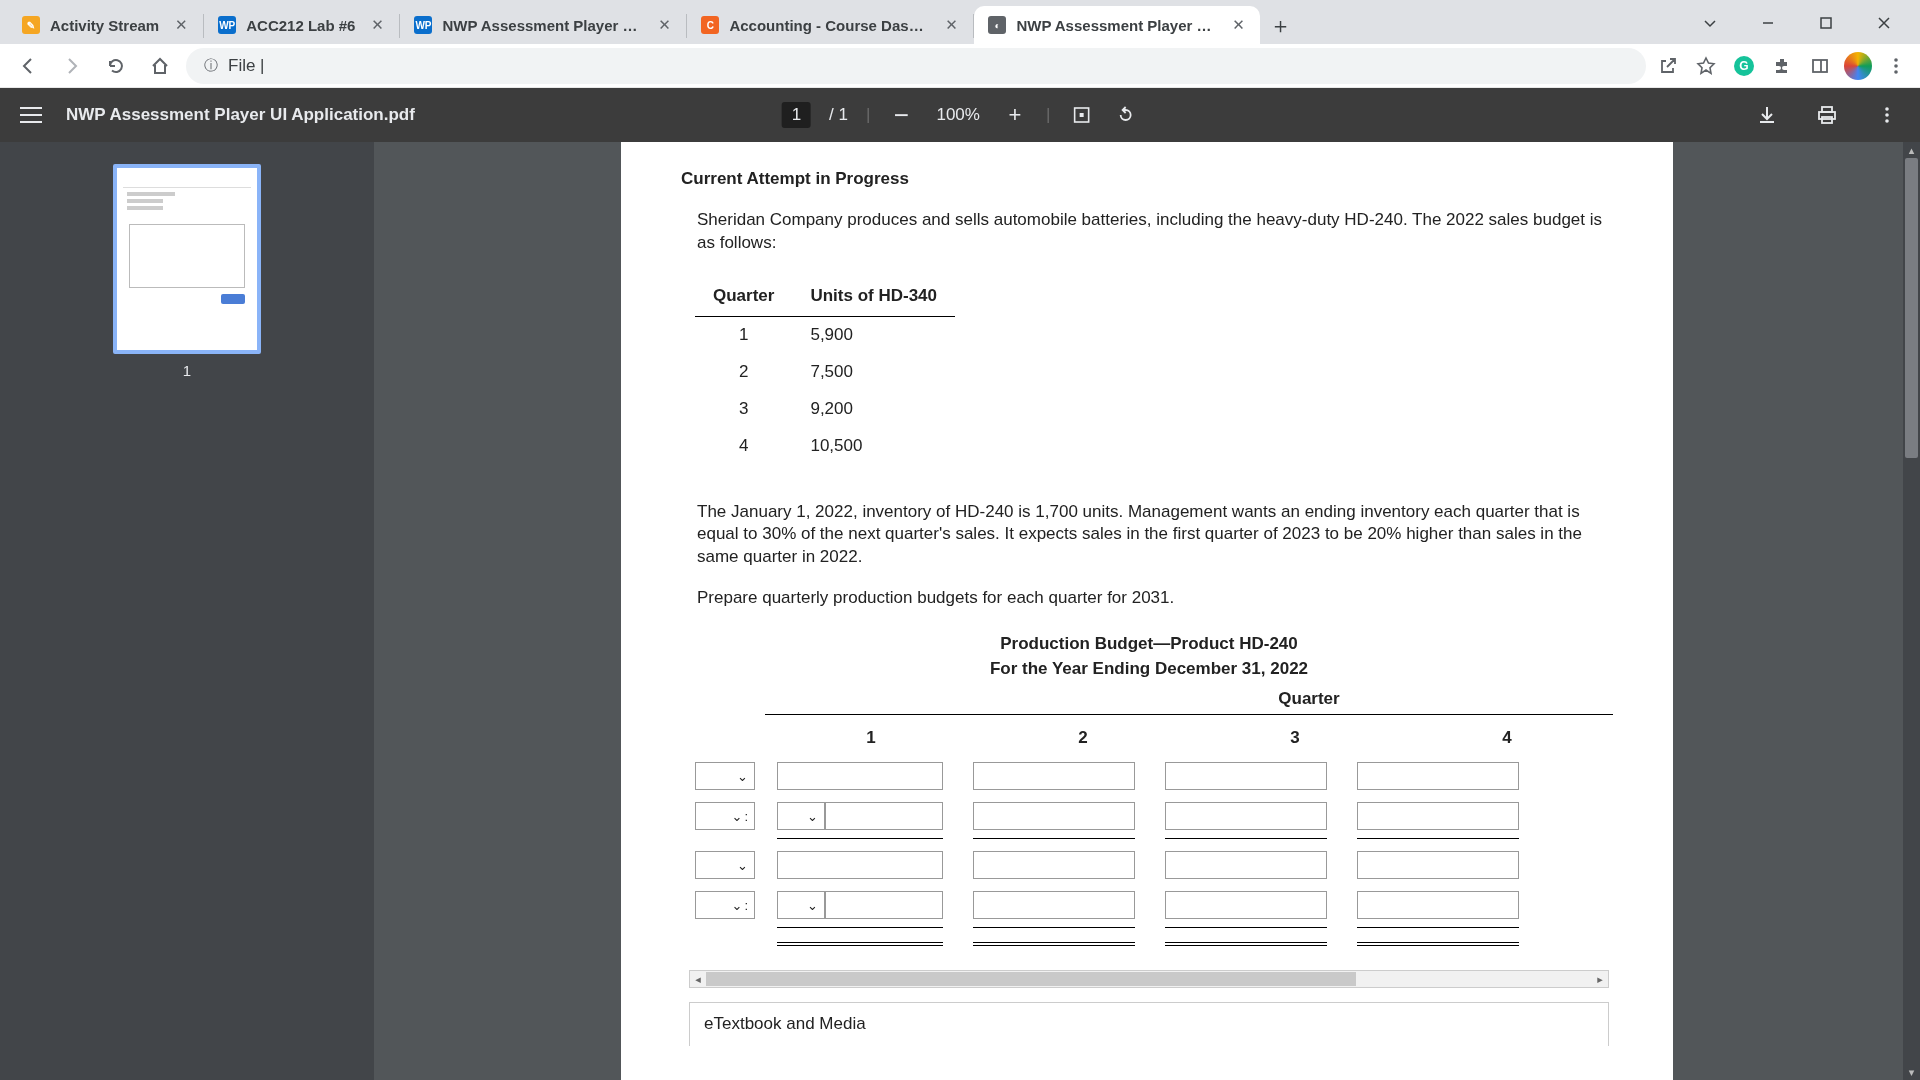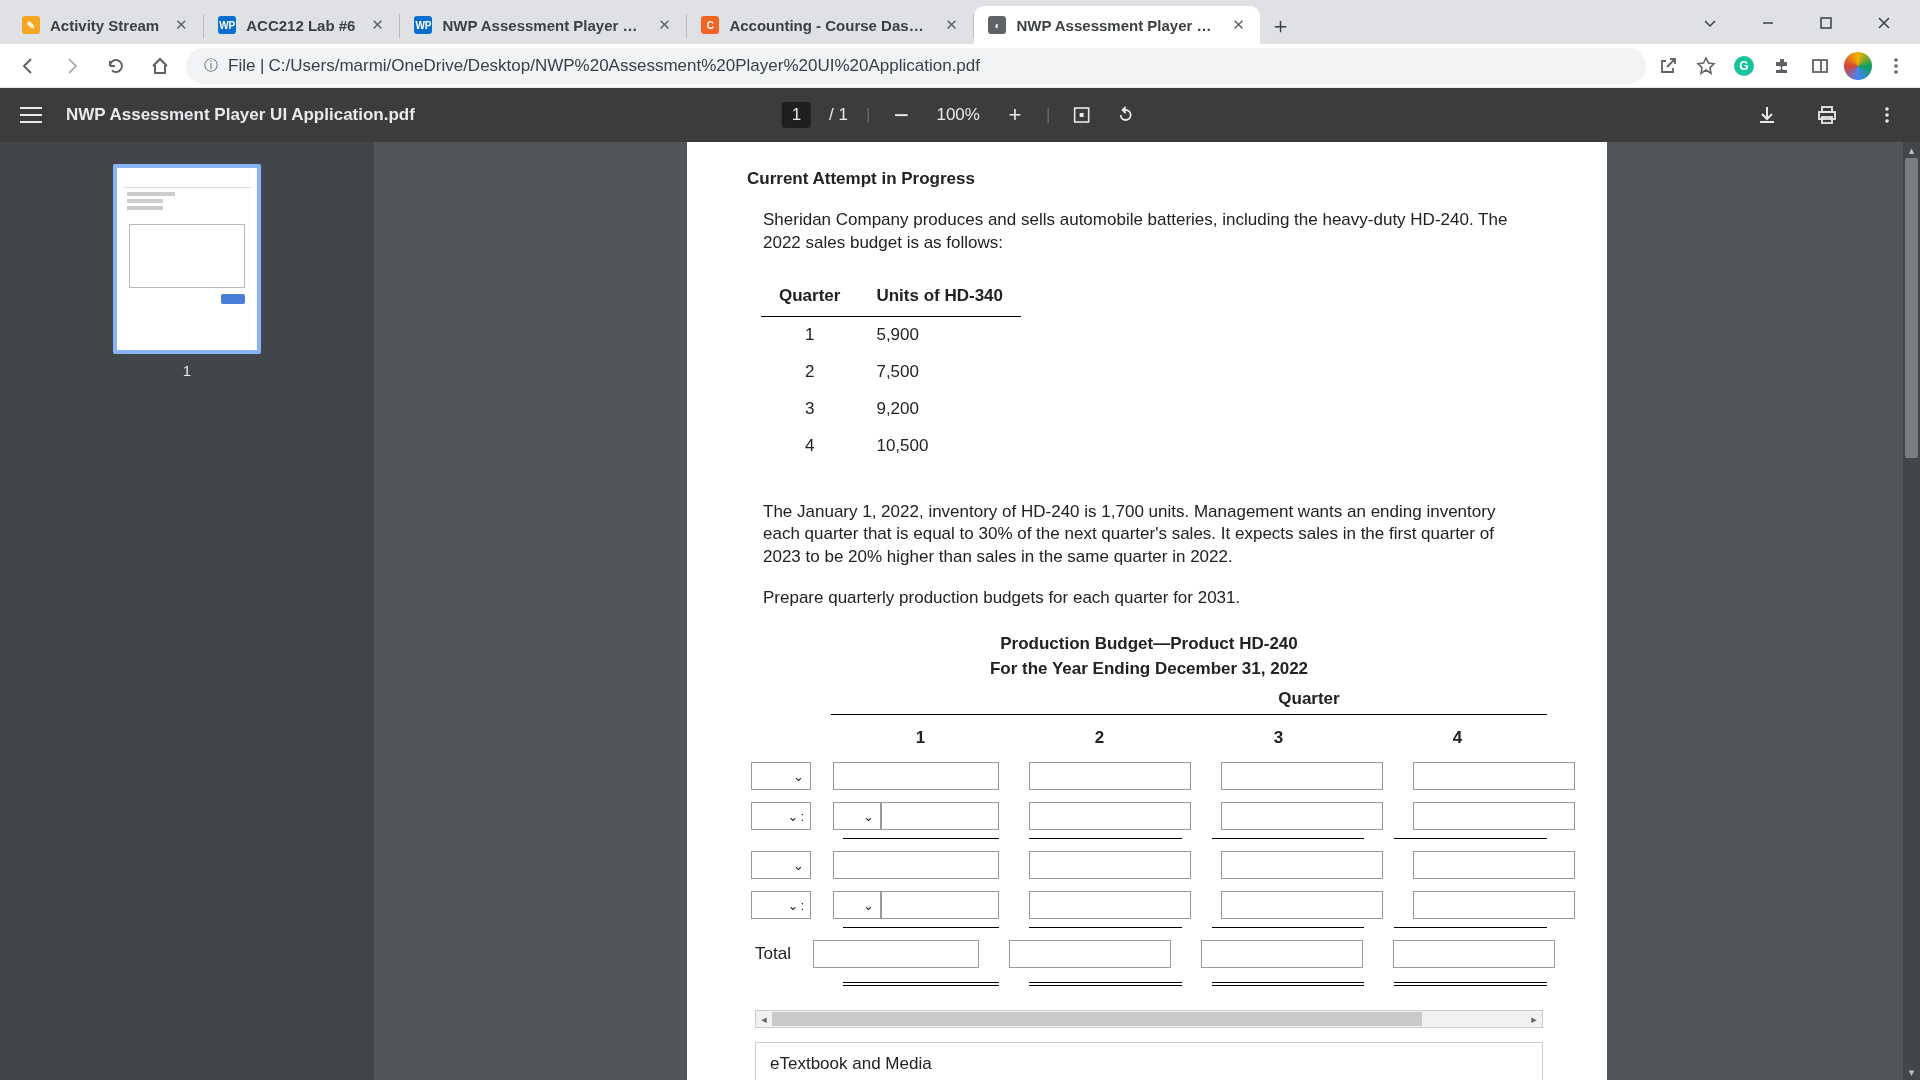--- a/index.html
+++ b/index.html
@@ -37,21 +37,21 @@
 .tb-sep { color:#6a6a6a; }
 .pdf-right { margin-left:auto; display:flex; gap:34px; align-items:center; }
 
 
 .viewer { position:relative; height:938px; background:#525659; display:flex; }
 .sidebar { width:374px; background:#424549; padding-top:22px; display:flex; flex-direction:column; align-items:center; }
 .thumb { width:148px; height:190px; background:#fff; border:4px solid #8ab4f8; border-radius:2px; position:relative; overflow:hidden; }
 .thumb-label { color:#e8eaed; margin-top:8px; font-size:15px; }
 
 .page-area { flex:1; overflow:auto; display:flex; justify-content:center; padding-top:0; }
-.page { width:920px; background:#fff; padding:18px 60px 40px 60px; color:#222; font-size:17px; line-height:1.35; }
+.page { width:1052px; background:#fff; padding:18px 60px 40px 60px; color:#222; font-size:17px; line-height:1.35; }
 
 .section-head { font-weight:700; margin:8px 0 18px 0; }
 .intro { margin:0 0 22px 16px; }
 
 table.qtable { margin-left:14px; border-collapse:collapse; font-size:17px; }
 table.qtable th { font-weight:700; padding:8px 18px; border-bottom:1.5px solid #000; text-align:center; }
 table.qtable td { padding:7px 18px; text-align:center; }
 table.qtable td.num { text-align:left; padding-right:22px; }
 
 .para { margin:36px 16px 18px 16px; }
@@ -174,21 +174,20 @@
       </svg>
     </div>
   <div class="navbtn">
       <svg width="20" height="20" viewBox="0 0 20 20">
         <path d="M3 10l7-7 7 7M5 9v8h10V9" fill="none" stroke="#5f6368" stroke-width="2"></path>
       </svg>
     </div>
   <div class="omnibox">
     <span class="file-icon">ⓘ</span>
     <span>File  |  </span>
-    <span style="margin-left:-6px;">C:/Users/marmi/OneDrive/Desktop/NWP%20Assessment%20Player%20UI%20Application.pdf</span>
   </div>
   <div class="right-icons">
     <div class="ricon">
         <svg width="18" height="18" viewBox="0 0 18 18">
           <path d="M11 2h5v5M16 2l-8 8M7 4H3v11h11v-4" fill="none" stroke="#5f6368" stroke-width="1.8"></path>
         </svg>
       </div>
     <div class="ricon">
         <svg width="20" height="20" viewBox="0 0 20 20">
           <path d="M10 2l2.5 5 5.5.8-4 4 1 5.5L10 14l-5 3.3 1-5.5-4-4L7.5 7z" fill="none" stroke="#5f6368" stroke-width="1.6"></path>
@@ -405,31 +404,20 @@
               <div class="inp cell"></div>
             </div>
           </div>
           <div class="ulines">
               <div class="uline w1"></div>
               <div class="uline w"></div>
               <div class="uline w"></div>
               <div class="uline w"></div>
             </div>
 
-          <div class="row">
-            <div class="labelcell wide">
-                <span class="total-lbl">Total</span>
-              </div>
-            <div class="colgrp">
-              <div class="inp cell1"></div>
-              <div class="inp cell"></div>
-              <div class="inp cell"></div>
-              <div class="inp cell"></div>
-            </div>
-          </div>
           <div class="dblines">
               <div class="dbl w1"></div>
               <div class="dbl w"></div>
               <div class="dbl w"></div>
               <div class="dbl w"></div>
             </div>
         </div>
 
         <div class="hscroll">
           <div class="arr l">◂</div>

